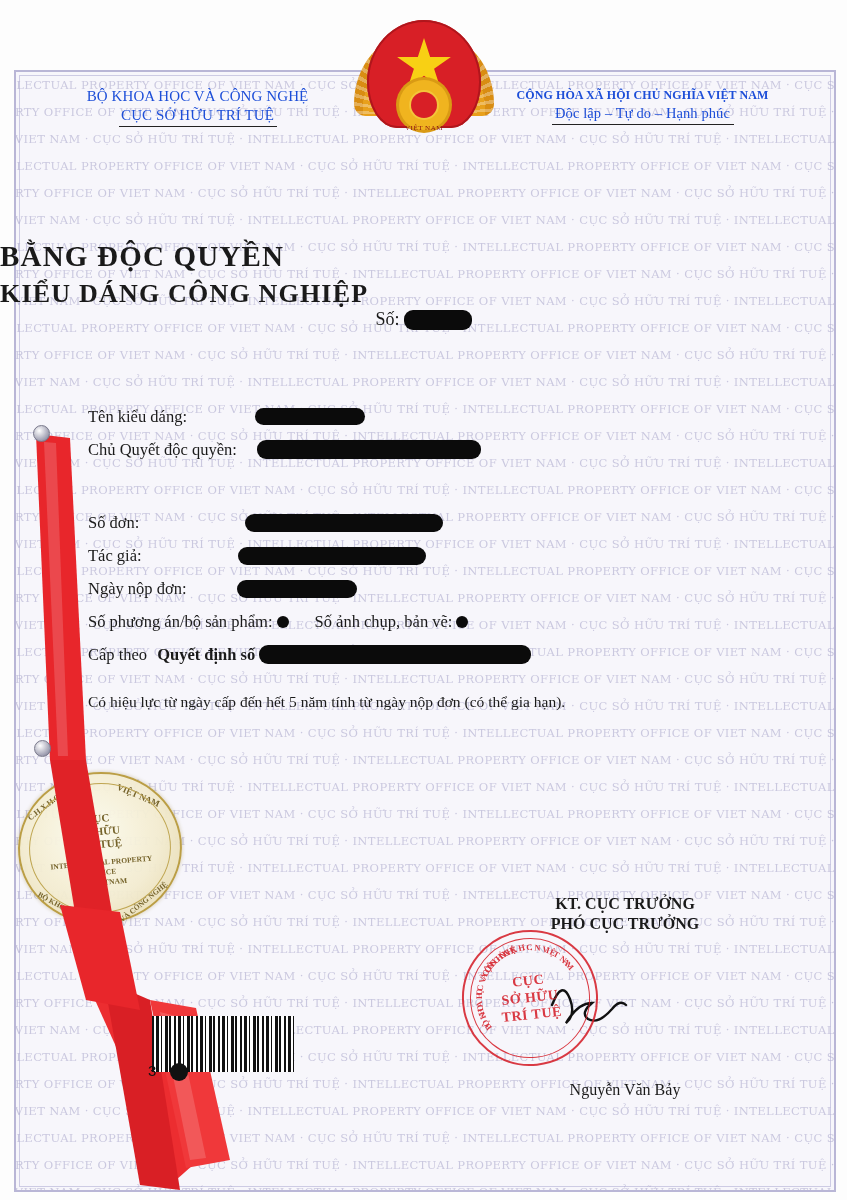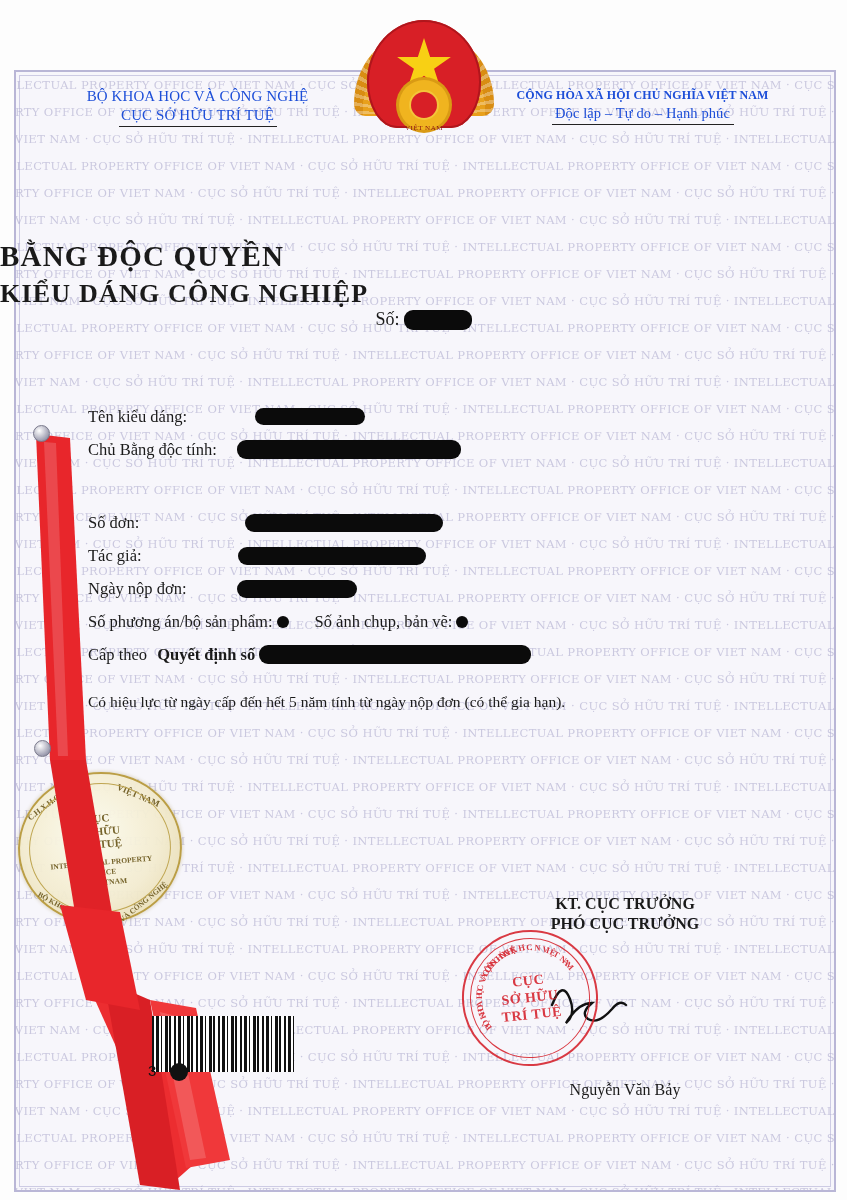--- a/index.html
+++ b/index.html
@@ -387,21 +387,21 @@
 
   <div class="fields">
 
     <div class="field-row">
       <span class="field-label">Tên kiểu dáng:</span>
       <span class="gap-s"></span>
       <span class="redact" style="width:110px;height:17px;margin-left:58px;"></span>
     </div>
 
     <div class="field-row">
-      <span class="field-label">Chủ Bằng độc tính:</span>
+      <span class="field-label">Chủ Quyết độc quyền:</span>
       <span class="gap-s"></span>
       <span class="redact" style="width:224px;height:19px;margin-left:10px;"></span>
     </div>
 
     <div style="height:40px"></div>
 
     <div class="field-row">
       <span class="field-label">Số đơn:</span>
       <span class="gap-s"></span>
       <span class="redact" style="width:198px;height:18px;margin-left:96px;"></span>

